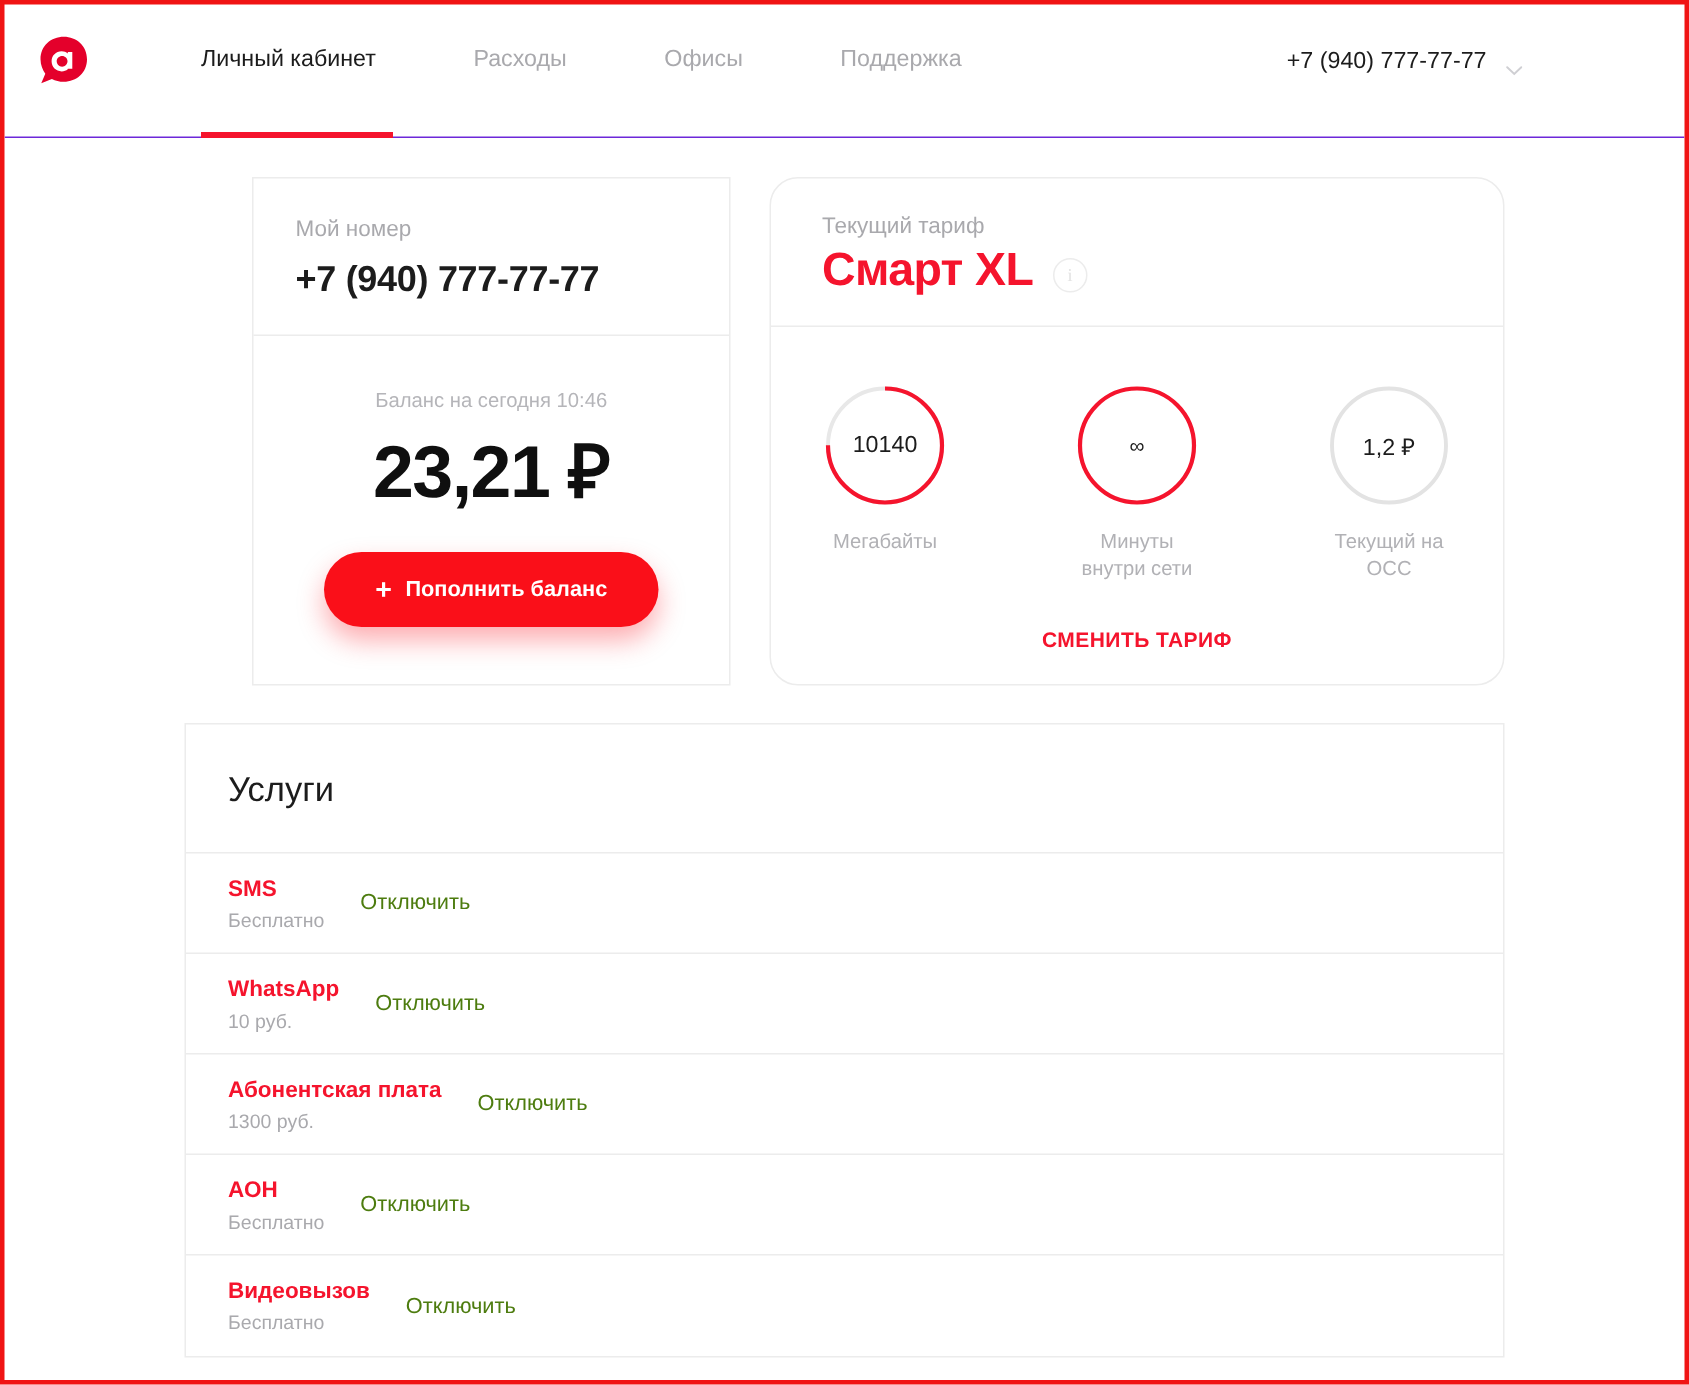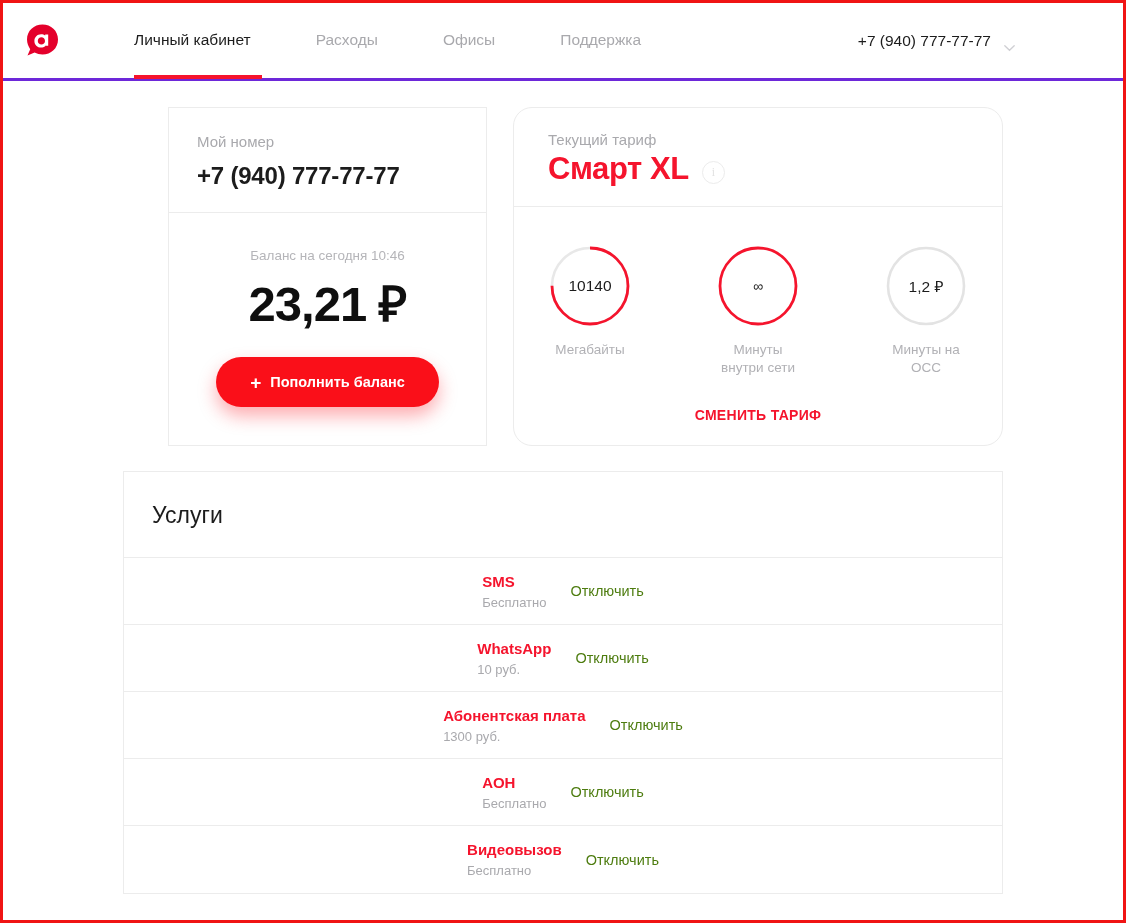--- a/index.html
+++ b/index.html
@@ -26,23 +26,23 @@
     left: 3px; top: 3px;
     width: 1120px;
     height: 917px;
     background: #ffffff;
     overflow: hidden;
   }
 
   
   .header {
     position: relative;
-    height: 78px;
+    height: 89px;
     background: #ffffff;
-    border-bottom: 3px solid #6d28d9;
+    border-bottom: 1px solid #6d28d9;
   }
 
   .logo {
     position: absolute;
     left: 20px;
     top: 19px;
     width: 39px;
     height: 39px;
   }
   .logo svg { display: block; }
@@ -252,21 +252,21 @@
     border-bottom: 1px solid #ececec;
   }
   .services-title {
     font-size: 23px;
     font-weight: normal;
     color: #1c1c1c;
   }
   .svc-row {
     display: flex;
     align-items: center;
-    justify-content: center;
+    justify-content: flex-start;
     padding: 17px 28px 17px 28px;
     height: 67px;
     border-bottom: 1px solid #ececec;
     gap: 24px;
   }
   .svc-row:last-child { border-bottom: none; }
   .svc-name {
     font-size: 15px;
     font-weight: bold;
     color: #f5142d;
@@ -392,21 +392,21 @@
             </div>
 
             <div class="gauge">
               <div class="gauge-circle">
                 <svg width="82" height="82" viewBox="0 0 82 82">
                   <circle cx="41" cy="41" r="38" fill="none" stroke="#e3e3e3" stroke-width="2.6"></circle>
                 </svg>
                 <div class="gauge-val">1,2 ₽</div>
               </div>
               <div class="gauge-cap">
-                <div>Минуты на</div>
+                <div>Текущий на</div>
                 <div>ОСС</div>
               </div>
             </div>
 
           </div>
 
           <div class="change-tariff">
             <span>СМЕНИТЬ ТАРИФ</span>
           </div>
         </div>

